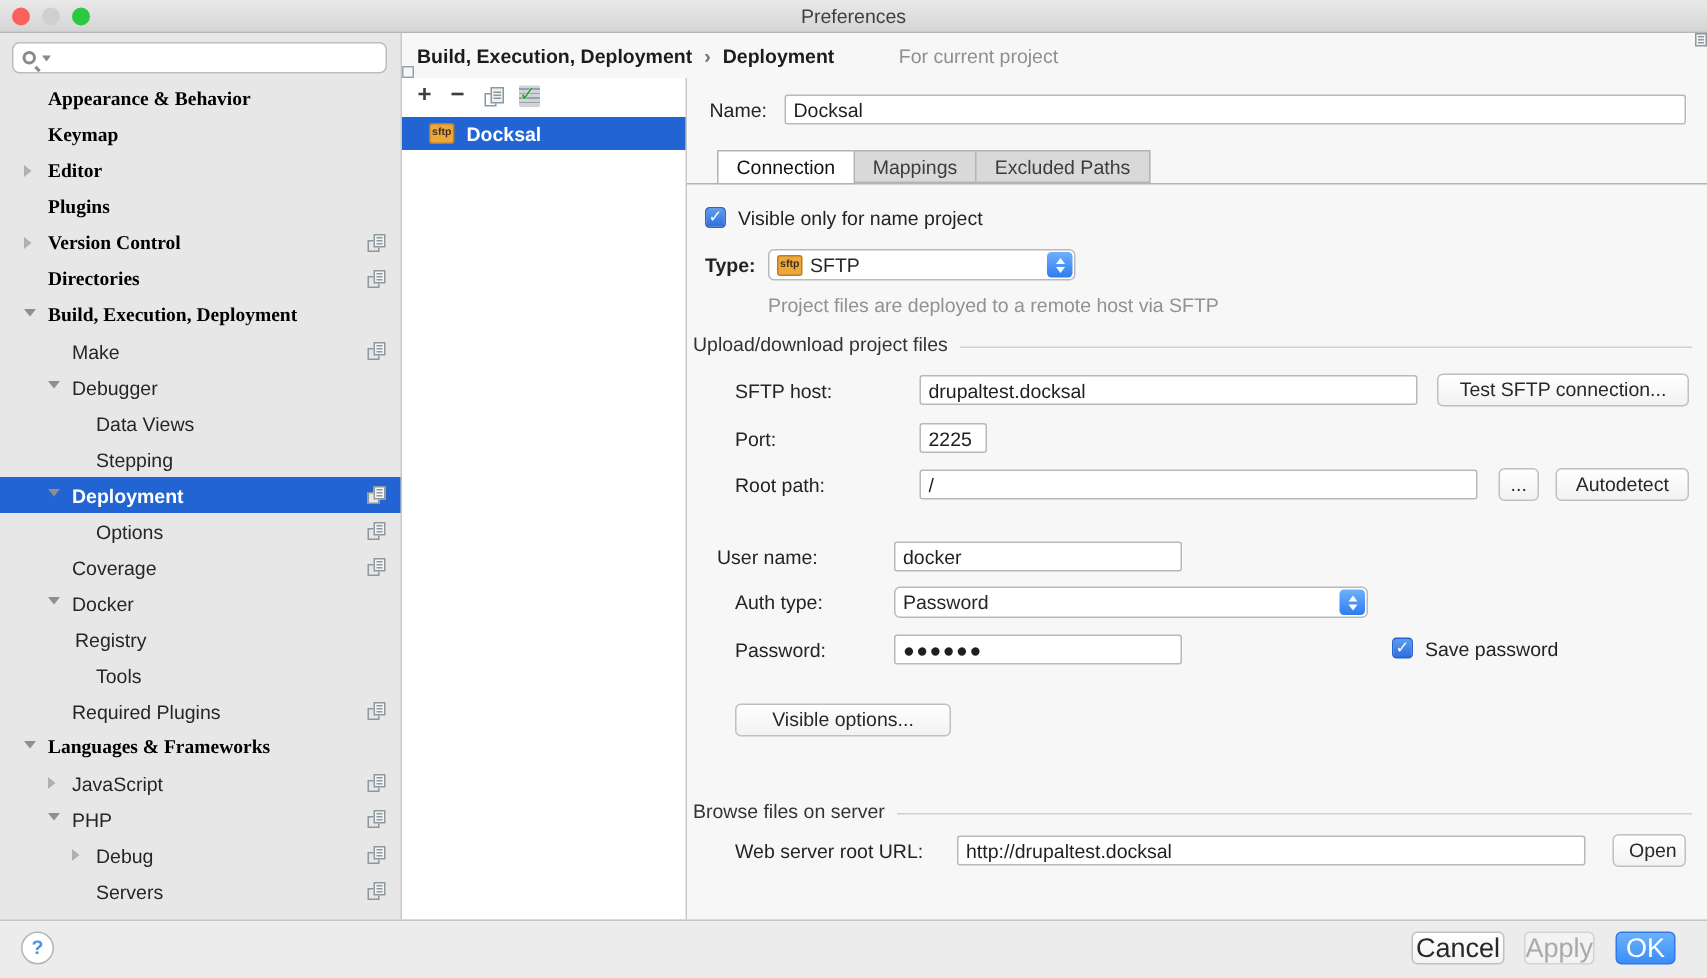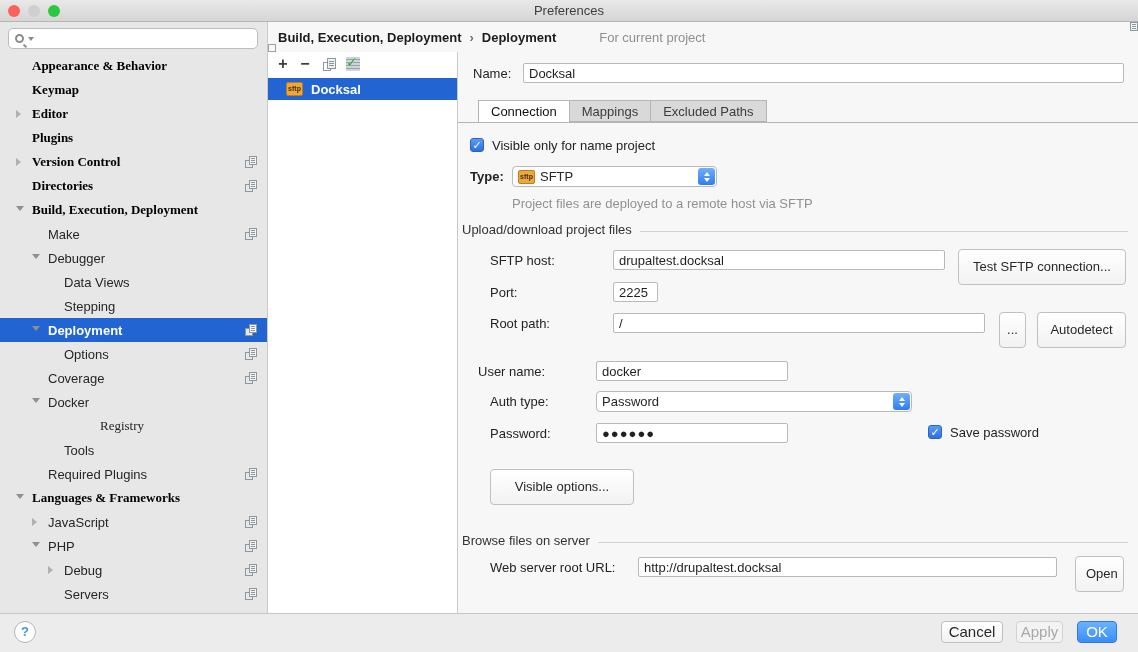--- a/index.html
+++ b/index.html
@@ -59,21 +59,21 @@
   .srv-item .name { position:absolute; left:43px; }
   .sftp { width:17px; height:14px; background:#eda73b; border:1px solid #c07f1a; border-radius:2px;
     color:#41301d; font-size:7px; font-weight:bold; line-height:12px; text-align:center; letter-spacing:0; }
   .srv-item .sftp { position:absolute; left:18px; top:4px; }
 
   
   .right-panel { position:absolute; left:458px; top:52px; width:680px; height:561px; background:#f7f7f7; }
   .lbl { position:absolute; color:#232323; line-height:20px; }
   .field { position:absolute; height:20px; background:#fff; border:1px solid #b9b9b9; border-radius:2px;
     font-family:"Liberation Sans","DejaVu Sans",sans-serif; font-size:13px; color:#1f1f1f; padding:0 5px; }
-  .btn { position:absolute; height:36px; background:linear-gradient(#ffffff,#f2f2f2); border:1px solid #c0c0c0;
+  .btn { position:absolute; height:22px; background:linear-gradient(#ffffff,#f2f2f2); border:1px solid #c0c0c0;
     border-radius:4px; font-size:13px; color:#282828; text-align:center; line-height:20px; padding:0 10px; }
   
   .tabs { position:absolute; left:8px; top:48px; display:flex;padding-left:12px; }
   .tab { height:22px; line-height:21px; padding:0 12px; background:#d9d9d9; border:1px solid #b4b4b4; margin-left:-1px; color:#3c3c3c; }
   .tab:first-child { margin-left:0; }
   .tab.active { background:#fff; height:23px; color:#111; z-index:2; position:relative; }
   .tabline { position:absolute; left:0; top:70px; right:0; height:1px; background:#b4b4b4; }
   
   .cb { position:absolute; width:14px; height:14px; border-radius:3px;
     background:linear-gradient(#5b9cf2,#2e6fdf); border:1px solid #2a63c6; color:#fff;
@@ -87,21 +87,21 @@
   .desc { position:absolute; color:#919191; }
   .section { position:absolute; left:4px; right:10px; display:flex; align-items:center; color:#333; }
   .section .line { flex:1; height:1px; background:#d2d2d2; margin-left:8px; position:relative; top:2px; }
   .pwd { letter-spacing:1px; font-weight:bold; }
 
   
   .bottombar { position:absolute; left:0; top:613px; width:1138px; height:39px; background:#ececec; border-top:1px solid #c6c6c6; }
   .help-btn { position:absolute; left:14px; top:7px; width:22px; height:22px; border-radius:50%; background:#fff;
     border:1px solid #b5b5b5; color:#4a90e2; font-weight:bold; text-align:center; line-height:20px; }
   .bb-btn { position:absolute; top:7px; height:22px; border-radius:4px; border:1px solid #c0c0c0;
-    background:linear-gradient(#ffffff,#f2f2f2); text-align:center; line-height:20px; font-size:15px; color:#282828; }
+    background:linear-gradient(#ffffff,#f2f2f2); text-align:center; line-height:20px; font-size:18px; color:#282828; }
   .bb-btn.disabled { color:#a9a9a9; border-color:#d2d2d2; background:#f3f3f3; }
   .bb-btn.primary { background:linear-gradient(#6ab2fb,#3b8ef7); border-color:#3077e8; color:#fff; }
 </style>
 </head>
 <body>
 
 <div class="window">
 
   <div class="titlebar">
     <div class="traffic">
@@ -187,21 +187,21 @@
           <span class="proj-icon">
             <span class="back"></span>
             <span class="front"></span>
           </span>
         </div>
         <div class="nav-row">
           <span class="ar ar-exp" style="left: 32px;"></span>
           <span class="nav-label" style="margin-left: 48px;">Docker</span>
         </div>
         <div class="nav-row">
-          <span class="nav-label" style="margin-left: 100px; font-family: Liberation Serif, serif;">Registry</span>
+          <span class="nav-label" style="margin-left: 50px;">Registry</span>
         </div>
         <div class="nav-row">
           <span class="nav-label" style="margin-left: 64px;">Tools</span>
         </div>
         <div class="nav-row">
           <span class="nav-label" style="margin-left: 48px;">Required Plugins</span>
           <span class="proj-icon">
             <span class="back"></span>
             <span class="front"></span>
           </span>

